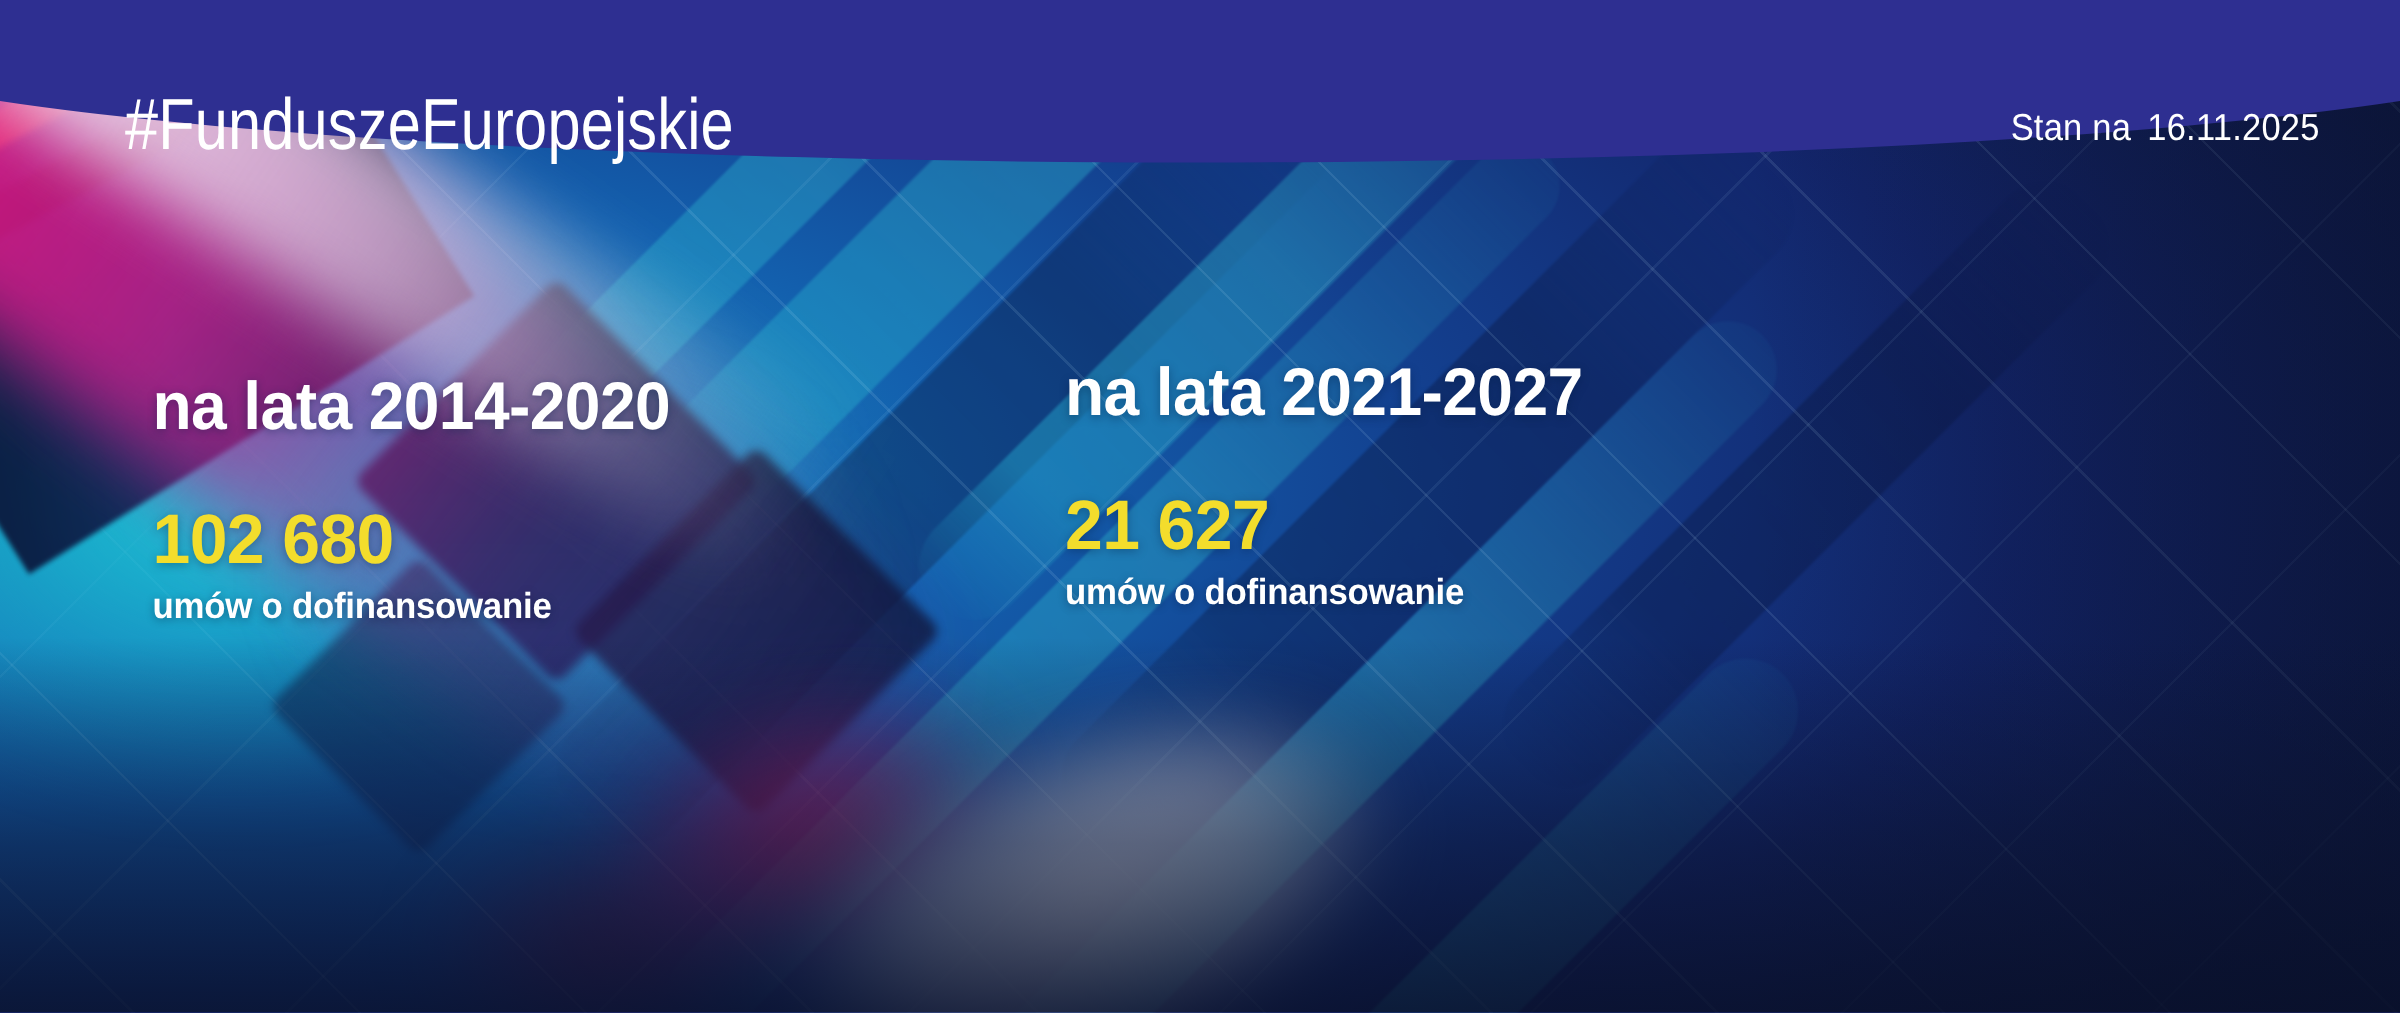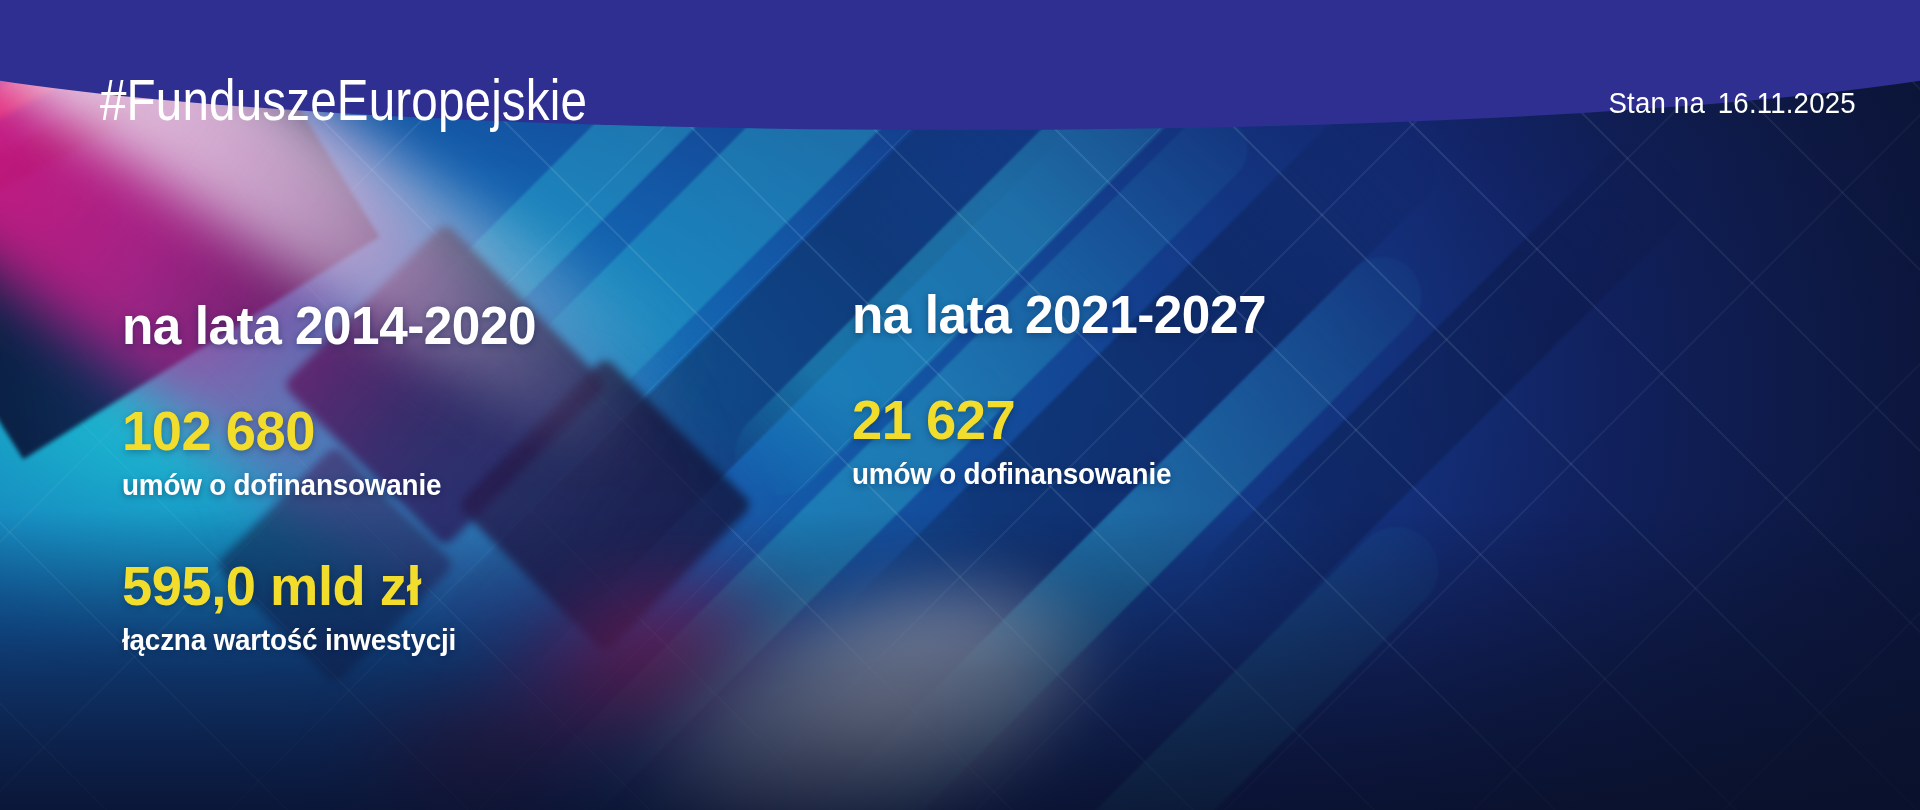--- a/index.html
+++ b/index.html
@@ -302,26 +302,20 @@
     <div class="col col-a">
       <div class="col-title">na lata 2014-2020</div>
 
       <div class="metric metric-1">
         <div class="metric-value">102 680</div>
         <div class="metric-label">
           <span>umów o dofinansowanie</span>
         </div>
       </div>
 
-      <div class="metric metric-2">
-        <div class="metric-value">595,0 mld zł</div>
-        <div class="metric-label">
-          <span>łączna wartość inwestycji</span>
-        </div>
-      </div>
     </div>
 
     <div class="col col-b">
       <div class="col-title">na lata 2021-2027</div>
 
       <div class="metric metric-1">
         <div class="metric-value">21 627</div>
         <div class="metric-label">
           <span>umów o dofinansowanie</span>
         </div>

